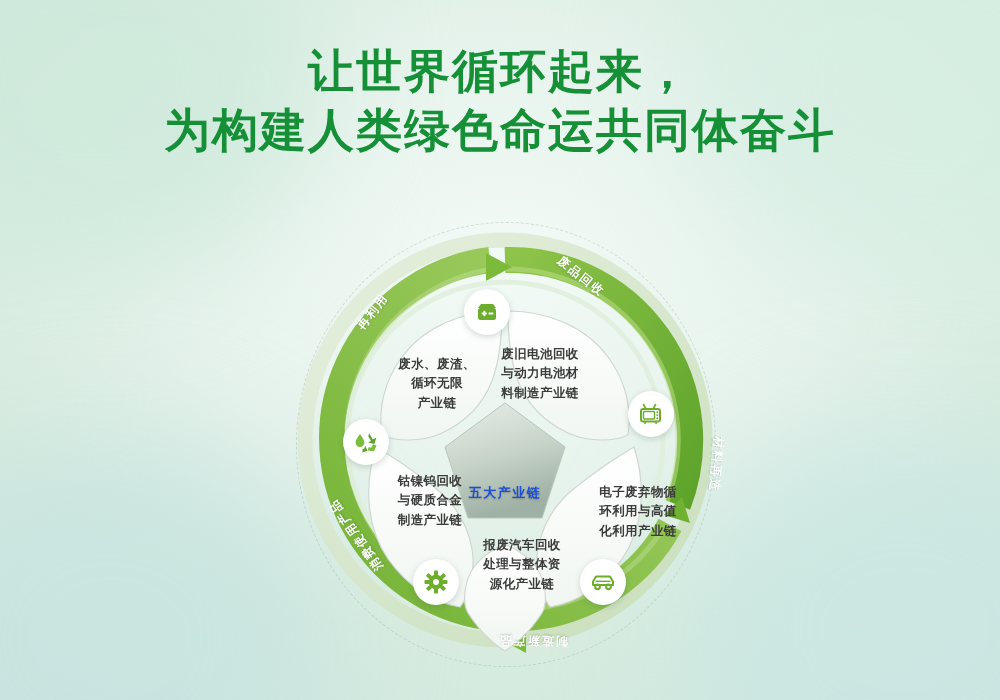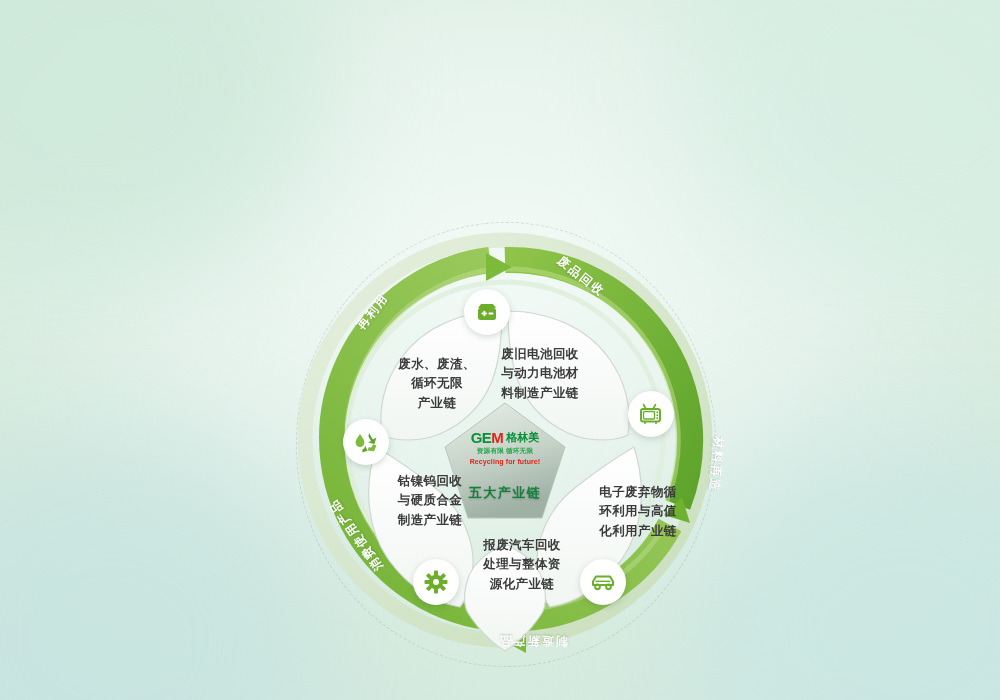--- a/index.html
+++ b/index.html
@@ -60,21 +60,21 @@
   .logo-gem {
     font-family:"Liberation Sans", sans-serif; font-weight:bold; font-size:15px;
     color:#0a8f3c; letter-spacing:-0.5px; line-height:1;
   }
   .logo-gem .m-red { color:#e2231a; }
   .logo-cn { font-size:11px; font-weight:bold; color:#0a8f3c; letter-spacing:0; line-height:1; }
   .logo-sub { font-size:6.6px; color:#2aa44e; margin-top:2px; letter-spacing:.2px; font-weight:bold; }
   .logo-eng { font-size:7px; color:#e2231a; margin-top:1.5px; font-weight:bold; letter-spacing:.1px; }
   .hub-title {
     position:absolute; left:0; right:0; top:66px; text-align:center;
-    color:#15803d; font-size:13px; font-weight:bold; letter-spacing:1.5px;
+    color:#1d4ed8; font-size:13px; font-weight:bold; letter-spacing:1.5px;
     text-shadow:0 1px 2px rgba(0,0,0,.22);
   }
 
   
   .ibub {
     position:absolute; width:46px; height:46px; border-radius:50%;
     background:#ffffff; box-shadow:0 2px 6px rgba(60,90,70,.22);
     display:flex; align-items:center; justify-content:center; z-index:10;
   }
   .ib-battery { left:464px; top:289px; }
@@ -97,20 +97,22 @@
 </style>
 </head>
 <body>
 
 <div class="tint-tl"></div>
 <div class="tint-tr"></div>
 <div class="tint-bl"></div>
 <div class="tint-br"></div>
 
 <div class="headline">
+  <span class="l1">让世界循环起来，</span>
+  <span class="l2">为构建人类绿色命运共同体奋斗</span>
 </div>
 
 <div class="guide"></div>
 
 <div class="diagram">
   <svg width="430" height="460" viewBox="0 0 430 460">
     <defs>
       <linearGradient id="gOuterA" x1="0" y1="0" x2="1" y2="1">
         <stop offset="0%" stop-color="#8ec449"></stop>
         <stop offset="100%" stop-color="#5da32a"></stop>
@@ -189,28 +191,20 @@
 环利用与高值
 化利用产业链</div>
 <div class="plabel p-cobalt">钴镍钨回收
 与硬质合金
 制造产业链</div>
 <div class="plabel p-car">报废汽车回收
 处理与整体资
 源化产业链</div>
 
 <div class="hub">
-  <div class="hub-logo">
-    <div class="logo-row">
-      <span class="logo-gem">GE<span class="m-red">M</span></span>
-      <span class="logo-cn">格林美</span>
-    </div>
-    <div class="logo-sub">资源有限  循环无限</div>
-    <div class="logo-eng">Recycling for future!</div>
-  </div>
   <div class="hub-title">五大产业链</div>
 </div>
 
 <div class="ibub ib-battery">
   <svg width="26" height="26" viewBox="0 0 26 26">
     <path d="M4 9 L7 5 H19 L22 9 Z" fill="#6cae2c"></path>
     <rect x="4" y="9" width="18" height="12" rx="2.5" fill="#6cae2c"></rect>
     <rect x="7.5" y="13.6" width="5.5" height="1.9" rx=".8" fill="#fff"></rect>
     <rect x="9.4" y="11.7" width="1.9" height="5.5" rx=".8" fill="#fff"></rect>
     <rect x="14.5" y="13.6" width="5" height="1.9" rx=".8" fill="#fff"></rect>

